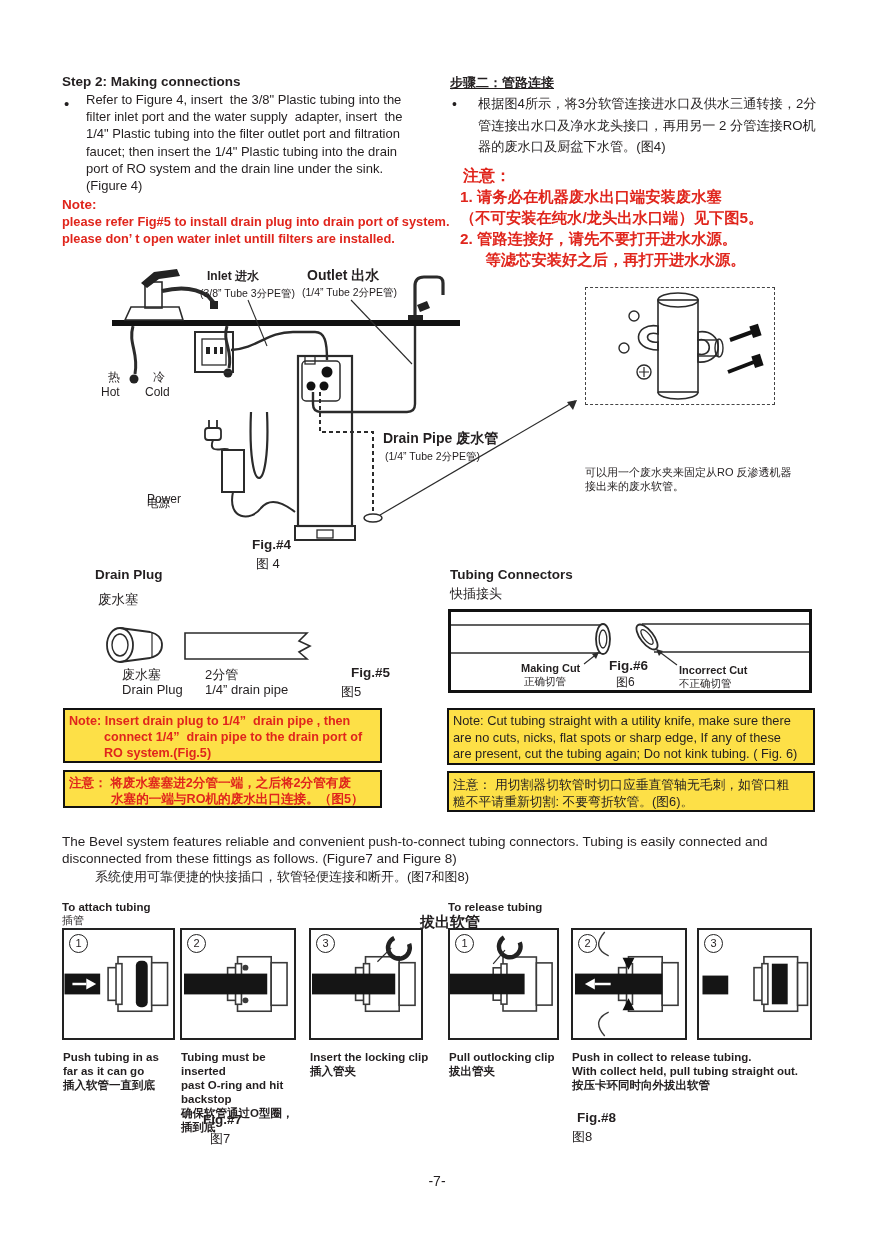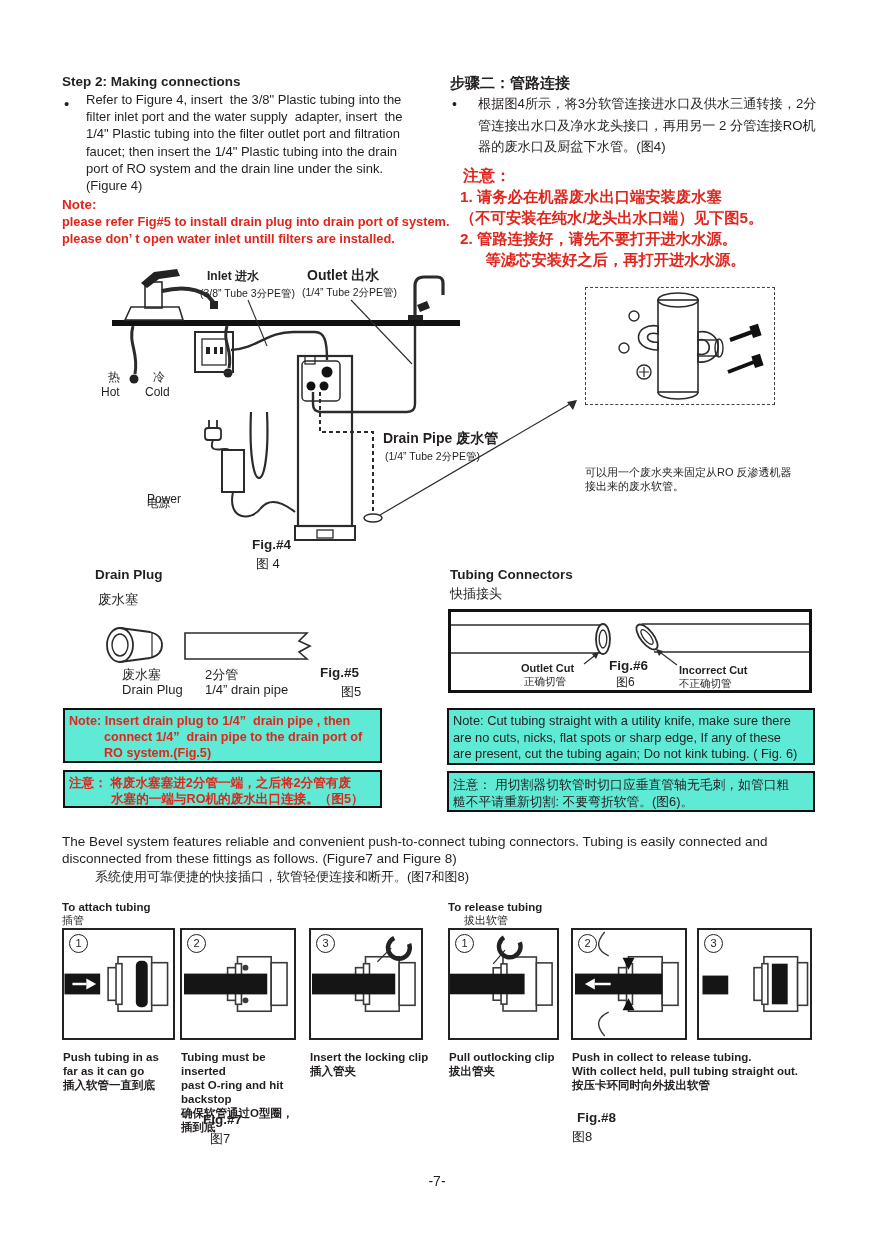--- a/index.html
+++ b/index.html
@@ -4,21 +4,21 @@
 <style>
   html,body{margin:0;padding:0;background:#fff;}
   .page{position:relative;width:874px;height:1240px;background:#ffffff;overflow:hidden;
         font-family:"Liberation Sans","DejaVu Sans",sans-serif;color:#231f20;}
   .t{position:absolute;}
   .pre{white-space:pre-wrap;}
   .b{font-weight:bold;}
   .red{color:#e0251c;}
   svg{display:block;}
   .ln{stroke:#2b2b2b;fill:none;}
-  .box{position:absolute;border:2px solid #111;background:#5eead4;}
+  .box{position:absolute;border:2px solid #111;background:#fde047;}
   .panel{position:absolute;height:112px;border:2px solid #222;background:#fff;box-sizing:border-box;}
   .pnum{position:absolute;top:4px;left:5px;width:17px;height:17px;border:1.6px solid #222;border-radius:50%;
         font-size:11px;line-height:17px;text-align:center;background:#fff;}
   .fit{stroke:#3a3a3a;fill:#ffffff;stroke-width:1.6;}
   .tube{fill:#151515;}
   .cap{font-size:11.5px;line-height:14px;font-weight:bold;}
   .figcap{font-size:13.5px;font-weight:bold;}
 </style>
 </head>
 <body>
@@ -30,21 +30,21 @@
   <div class="t pre" style="left:86px;top:91px;width:372px;font-size:13px;line-height:17.2px;">Refer to Figure 4, insert  the 3/8" Plastic tubing into the
 filter inlet port and the water supply  adapter, insert  the
 1/4" Plastic tubing into the filter outlet port and filtration
 faucet; then insert the 1/4" Plastic tubing into the drain
 port of RO system and the drain line under the sink.
 (Figure 4)</div>
   <div class="t b red" style="left:62px;top:197px;font-size:13.5px;">Note:</div>
   <div class="t pre red b" style="left:62px;top:214px;width:390px;font-size:12.8px;line-height:16.5px;">please refer Fig#5 to install drain plug into drain port of system.
 please don’ t open water inlet untill filters are installed.</div>
 
-  <div class="t b" style="left:450px;top:74px;font-size:15px;">步骤二：管路连接</div>
+  <div class="t b" style="left:450px;top:74px;font-size:13px;text-decoration:underline;">步骤二：管路连接</div>
   <div class="t" style="left:452px;top:96px;font-size:14px;">•</div>
   <div class="t pre" style="left:478px;top:93px;width:385px;font-size:13.2px;line-height:21.5px;">根据图4所示，将3分软管连接进水口及供水三通转接，2分
 管连接出水口及净水龙头接口，再用另一 2 分管连接RO机
 器的废水口及厨盆下水管。(图4)</div>
   <div class="t b red" style="left:463px;top:166px;font-size:16px;">注意：</div>
   <div class="t pre b red" style="left:460px;top:186px;width:400px;font-size:15.3px;line-height:21px;">1. 请务必在机器废水出口端安装废水塞
 （不可安装在纯水/龙头出水口端）见下图5。
 2. 管路连接好，请先不要打开进水水源。
       等滤芯安装好之后，再打开进水水源。</div>
 
@@ -147,21 +147,21 @@
     <ellipse class="ln" stroke-width="1.8" fill="#fff" cx="20" cy="31" rx="13" ry="17"></ellipse>
     <ellipse class="ln" stroke-width="1.4" fill="#fff" cx="20" cy="31" rx="8" ry="11"></ellipse>
     <path class="ln" stroke-width="1.8" fill="#fff" d="M20,14 L50,18 Q62,21 62,31 Q62,41 50,44 L20,48"></path>
     <path class="ln" stroke-width="1.2" d="M52,18 v26"></path>
     <path class="ln" stroke-width="1.6" fill="#fff" d="M85,19 H207 L199,27 L210,32 L199,38 L207,45 H85 z"></path>
   </svg>
   <div class="t" style="left:122px;top:666px;font-size:13px;">废水塞</div>
   <div class="t" style="left:122px;top:682px;font-size:13px;">Drain Plug</div>
   <div class="t" style="left:205px;top:666px;font-size:13px;">2分管</div>
   <div class="t" style="left:205px;top:682px;font-size:13px;">1/4”  drain pipe</div>
-  <div class="t figcap" style="left:320px;top:665px;">Fig.#5</div>
+  <div class="t figcap" style="left:351px;top:665px;">Fig.#5</div>
   <div class="t" style="left:341px;top:683px;font-size:13px;">图5</div>
 
   <div class="box pre red b" style="left:63px;top:708px;width:319px;height:55px;font-size:12.6px;line-height:16px;padding:3px 4px;box-sizing:border-box;">Note: Insert drain plug to 1/4”  drain pipe , then
           connect 1/4”  drain pipe to the drain port of
           RO system.(Fig.5)</div>
   <div class="box pre red b" style="left:63px;top:770px;width:319px;height:38px;font-size:12.6px;line-height:16px;padding:3px 4px;box-sizing:border-box;">注意： 将废水塞塞进2分管一端，之后将2分管有废
             水塞的一端与RO机的废水出口连接。（图5）</div>
 
   <div class="t b" style="left:450px;top:567px;font-size:13.5px;">Tubing Connectors</div>
   <div class="t" style="left:450px;top:585px;font-size:13px;">快插接头</div>
@@ -175,21 +175,21 @@
         <ellipse class="ln" stroke-width="1.8" fill="#fff" cx="196" cy="25" rx="6.5" ry="15"></ellipse>
         <ellipse class="ln" stroke-width="1.3" fill="#fff" cx="196" cy="25" rx="3.4" ry="9"></ellipse>
       </g>
       <line class="ln" stroke-width="1.6" x1="191" y1="12" x2="358" y2="12"></line>
       <line class="ln" stroke-width="1.6" x1="203" y1="40" x2="358" y2="40"></line>
       <line class="ln" stroke-width="1.1" x1="133" y1="52" x2="147" y2="41"></line>
       <path d="M148,40 l-7,2 4,5 z" fill="#2b2b2b"></path>
       <line class="ln" stroke-width="1.1" x1="226" y1="53" x2="206" y2="38"></line>
       <path d="M205,37 l3,7 4,-5 z" fill="#2b2b2b"></path>
     </svg>
-    <div class="t b" style="left:70px;top:50px;font-size:11px;">Outlet Cut</div>
+    <div class="t b" style="left:70px;top:50px;font-size:11px;">Making Cut</div>
     <div class="t" style="left:73px;top:63px;font-size:10.5px;">正确切管</div>
     <div class="t figcap" style="left:158px;top:46px;">Fig.#6</div>
     <div class="t" style="left:165px;top:62px;font-size:12px;">图6</div>
     <div class="t b" style="left:228px;top:52px;font-size:11px;">Incorrect Cut</div>
     <div class="t" style="left:228px;top:65px;font-size:10.5px;">不正确切管</div>
   </div>
 
   <div class="box pre" style="left:447px;top:708px;width:368px;height:57px;font-size:12.8px;line-height:16.5px;padding:3px 4px;box-sizing:border-box;">Note: Cut tubing straight with a utility knife, make sure there
 are no cuts, nicks, flat spots or sharp edge, If any of these
 are present, cut the tubing again; Do not kink tubing. ( Fig. 6)</div>
@@ -251,21 +251,21 @@
 backstop
 确保软管通过O型圈，
 插到底</div>
   <div class="t pre cap" style="left:310px;top:1050px;width:125px;">Insert the locking clip
 插入管夹</div>
 
   <div class="t figcap" style="left:203px;top:1112px;">Fig.#7</div>
   <div class="t" style="left:210px;top:1130px;font-size:13px;">图7</div>
 
   <div class="t cap" style="left:448px;top:900px;">To release tubing</div>
-  <div class="t" style="left:464px;top:913px;font-size:11px;">拔出软管</div>
+  <div class="t" style="left:420px;top:913px;font-size:15px;font-weight:bold;">拔出软管</div>
 
   <div class="panel" style="left:448px;top:928px;width:111px;">
     <span class="pnum">1</span>
     <svg width="107" height="108" viewBox="0 0 109 109">
       <rect class="fit" x="54" y="27" width="34" height="55"></rect>
       <rect class="fit" x="88" y="33" width="16" height="43"></rect>
       <rect class="fit" x="44" y="38" width="12" height="33"></rect>
       <rect class="fit" x="52" y="34" width="6" height="41"></rect>
       <rect class="tube" x="0" y="44" width="76" height="21"></rect>
       <path d="M55,7 a11,11 0 1 0 16,5" fill="none" stroke="#222" stroke-width="4.5"></path>

